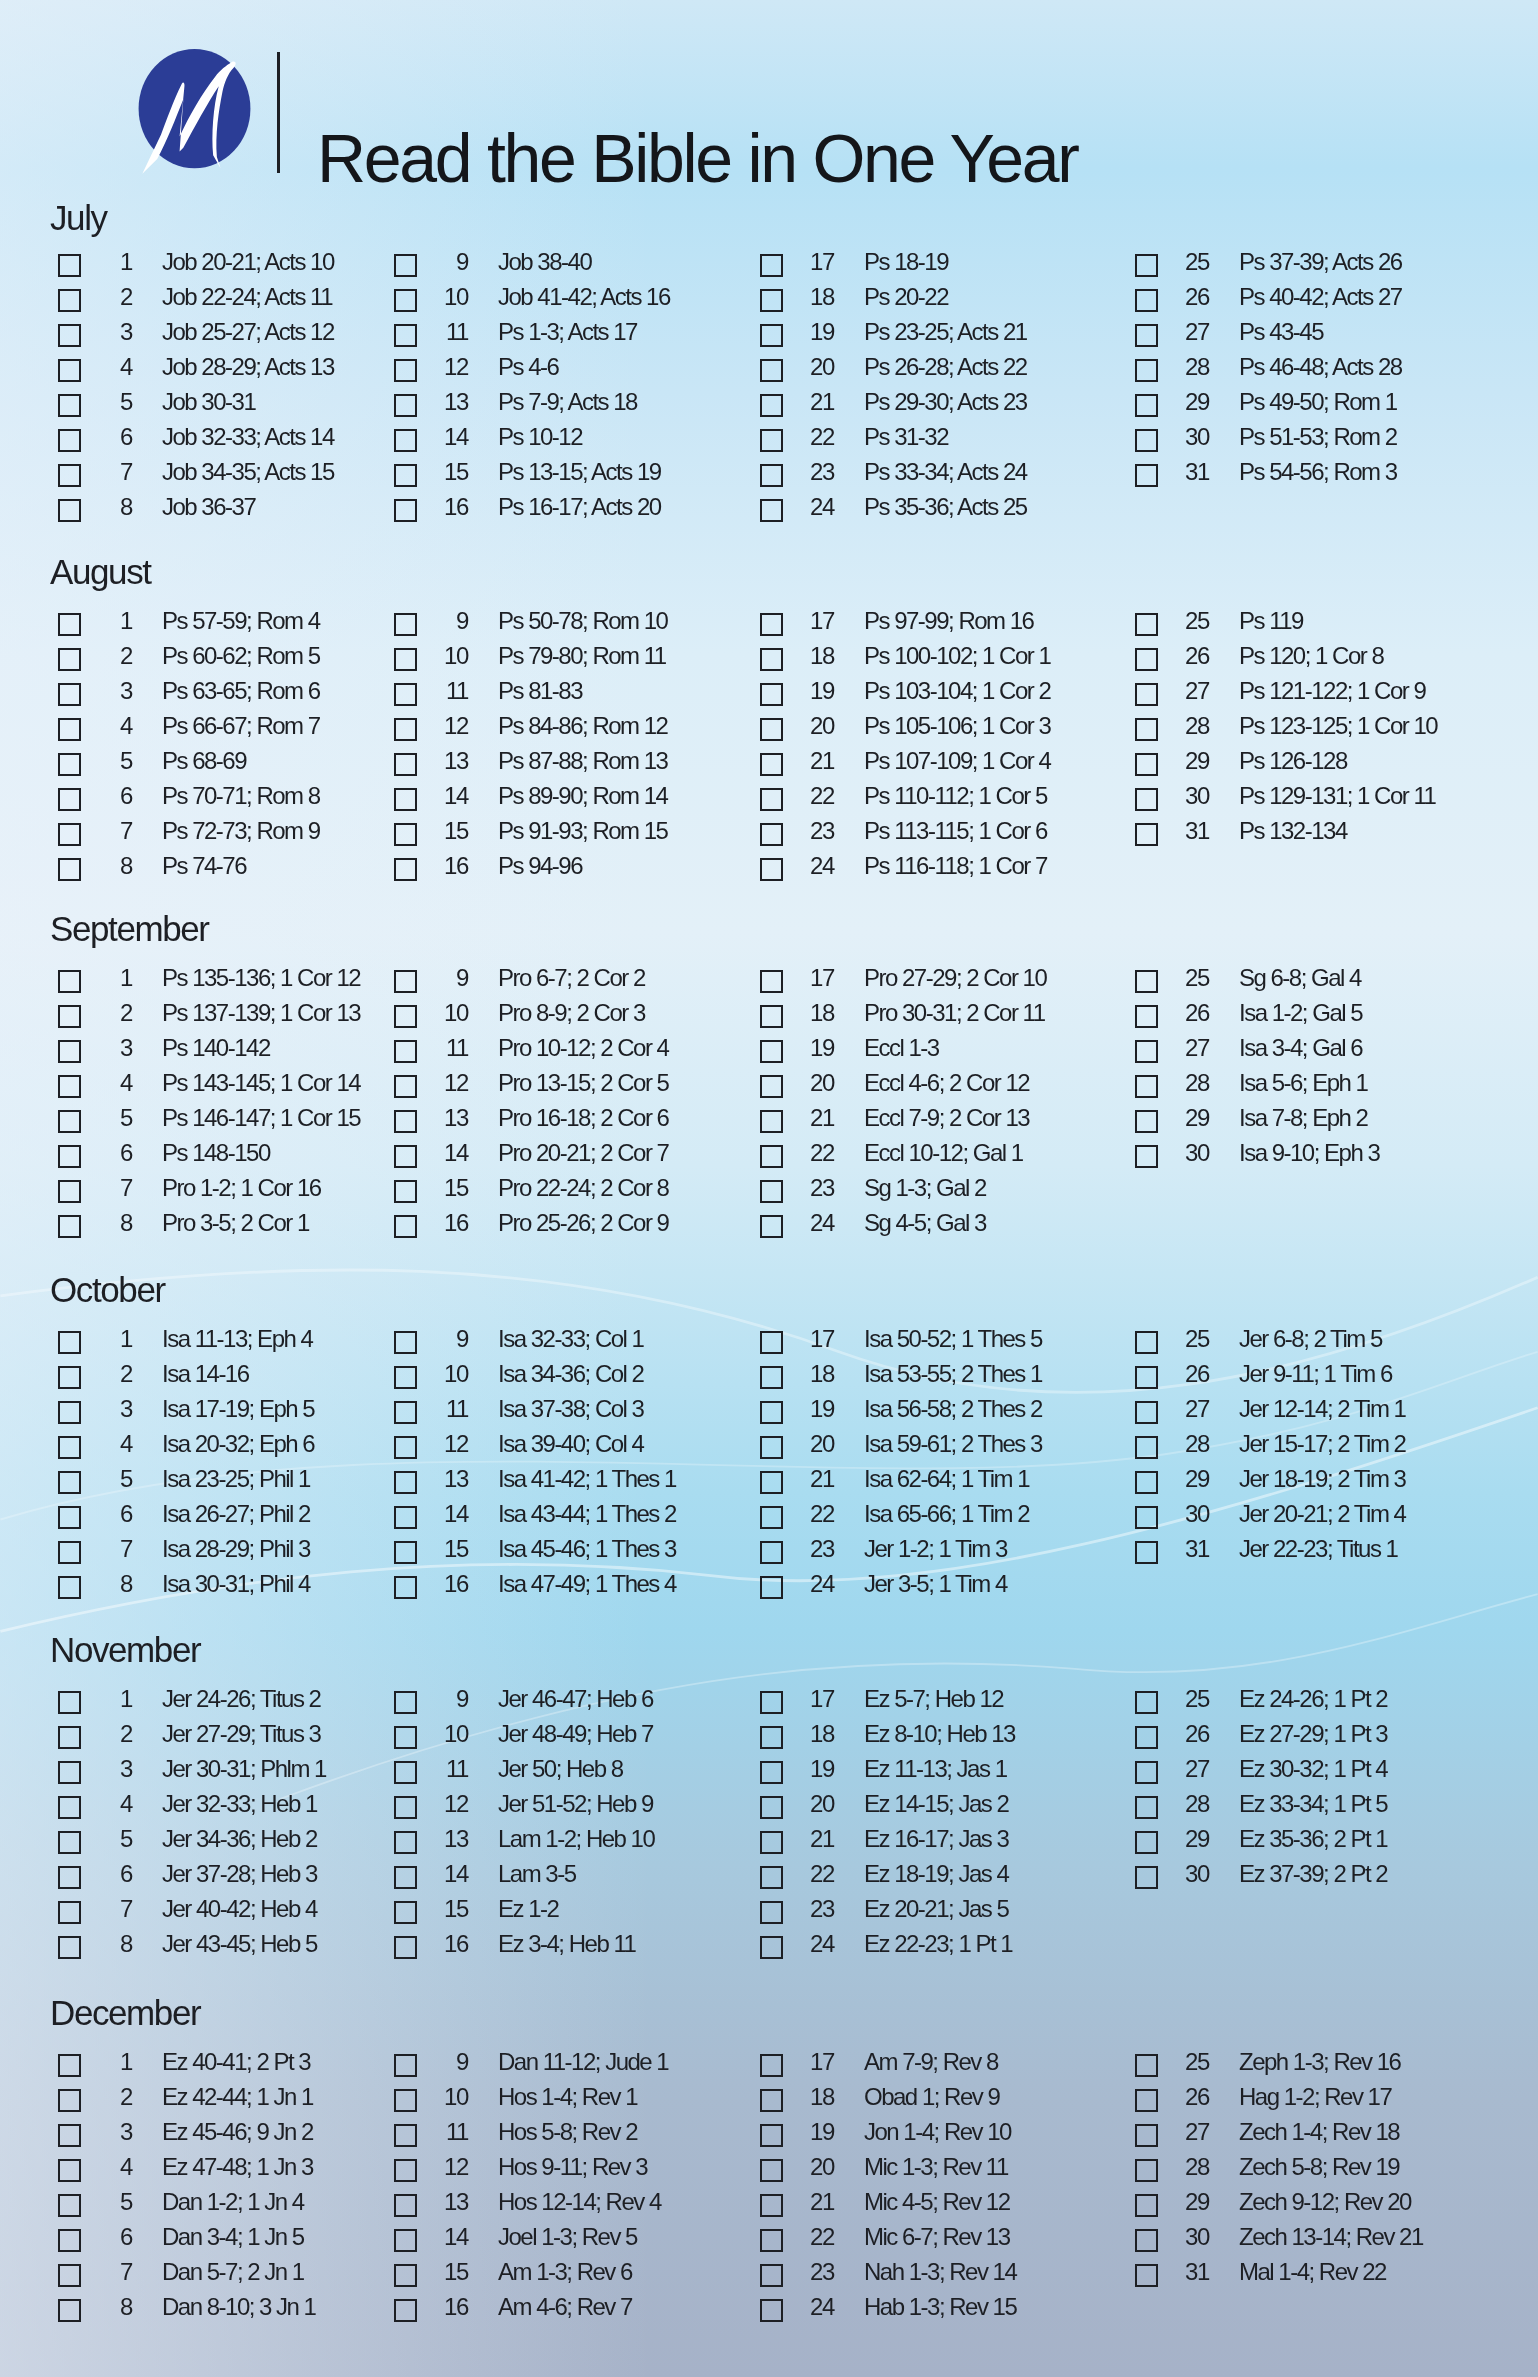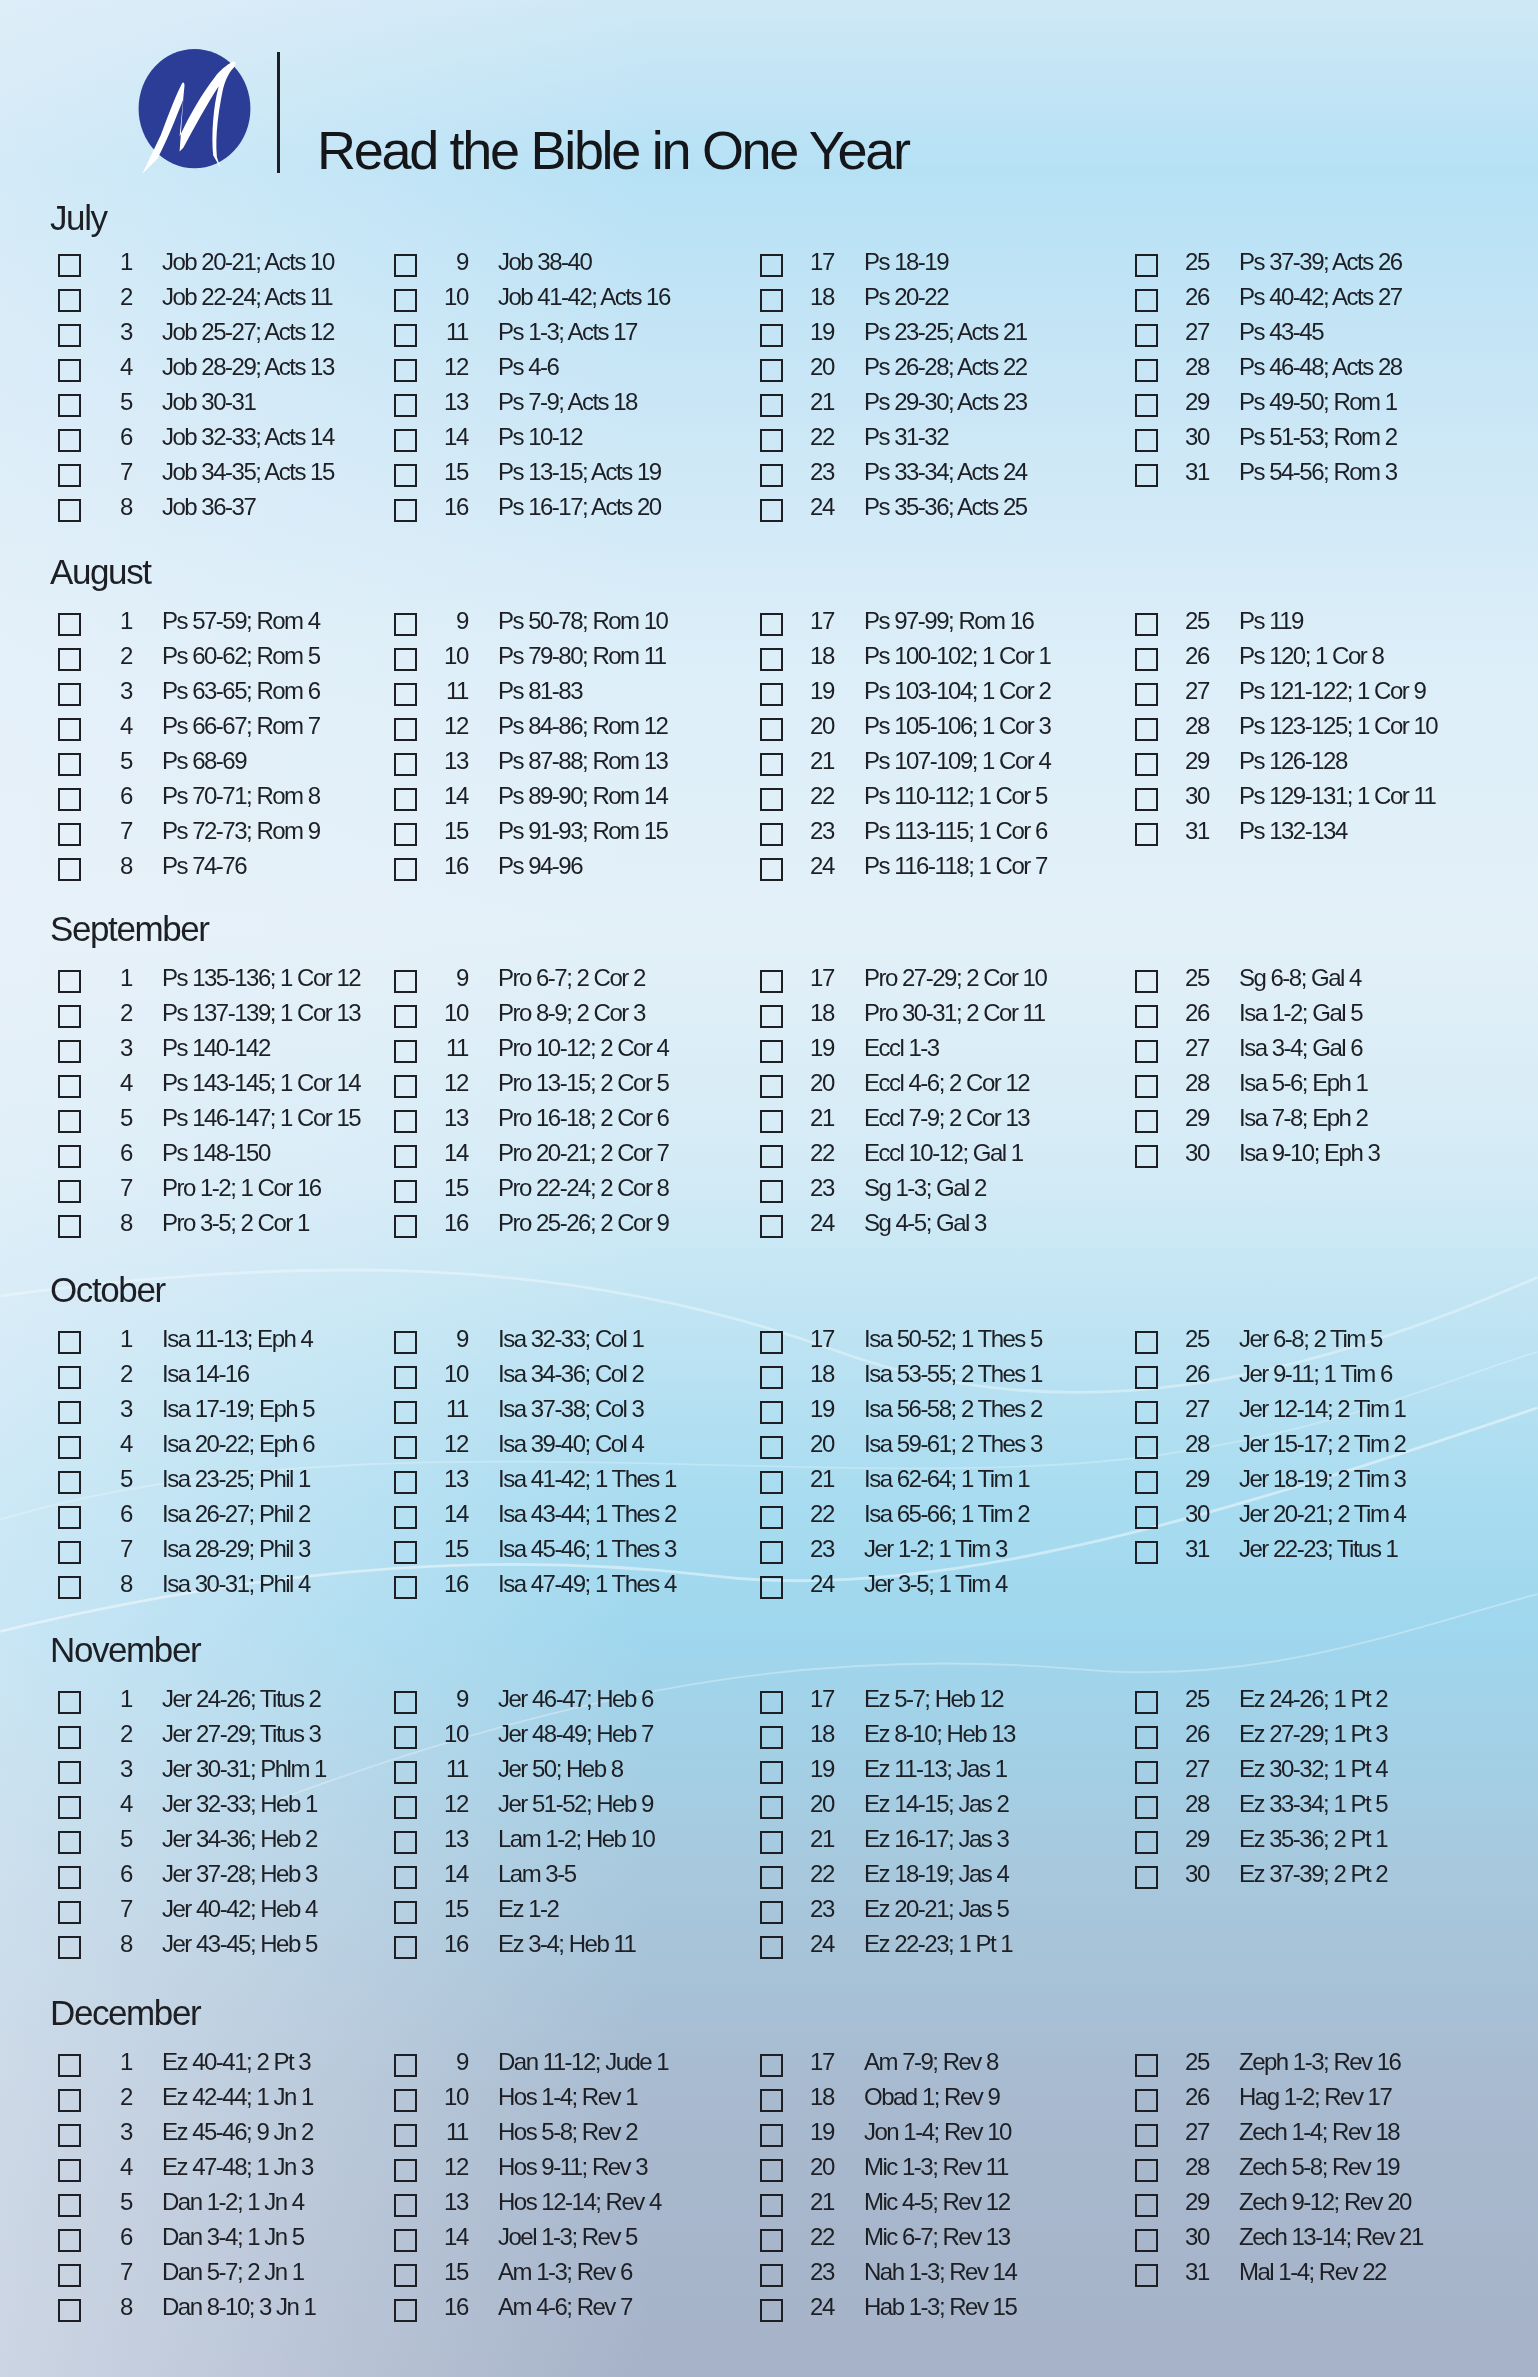--- a/index.html
+++ b/index.html
@@ -21,21 +21,21 @@
   .header { position: absolute; left: 0; top: 0; width: 1538px; height: 205px; }
   .logo { position: absolute; left: 133px; top: 45px; width: 123px; height: 131px; }
   .divider { position: absolute; left: 277px; top: 52px; width: 2.8px; height: 121px; background: #1d1f24; }
   .title {
     position: absolute; left: 317px; top: 39px;
     font-size: 65px; font-weight: bold; letter-spacing: -2.3px;
     color: #14161a; white-space: nowrap;
   }
   .subtitle {
     position: absolute; left: 317px; top: 119px;
-    font-size: 54px; font-weight: normal; letter-spacing: -2.3px;
+    font-size: 68px; font-weight: normal; letter-spacing: -2.3px;
     color: #14161a; white-space: nowrap;
   }
   .month { position: absolute; left: 0; width: 1538px; }
   .month-title {
     position: absolute; left: 50px; top: 0;
     font-size: 35px; letter-spacing: -1.4px; color: #1d1f24; white-space: nowrap;
   }
   .col { position: absolute; top: 0; }
   .entry { position: absolute; left: 0; height: 35px; width: 364px; white-space: nowrap; }
   .cb {
@@ -580,21 +580,21 @@
           <span class="reading">Isa 14-16</span>
         </div>
         <div class="entry" style="top: 70px;">
           <div class="cb" role="checkbox" aria-checked="false"></div>
           <span class="day">3</span>
           <span class="reading">Isa 17-19; Eph 5</span>
         </div>
         <div class="entry" style="top: 105px;">
           <div class="cb" role="checkbox" aria-checked="false"></div>
           <span class="day">4</span>
-          <span class="reading">Isa 20-22; Eph 6</span>
+          <span class="reading">Isa 20-32; Eph 6</span>
         </div>
         <div class="entry" style="top: 140px;">
           <div class="cb" role="checkbox" aria-checked="false"></div>
           <span class="day">5</span>
           <span class="reading">Isa 23-25; Phil 1</span>
         </div>
         <div class="entry" style="top: 175px;">
           <div class="cb" role="checkbox" aria-checked="false"></div>
           <span class="day">6</span>
           <span class="reading">Isa 26-27; Phil 2</span>

